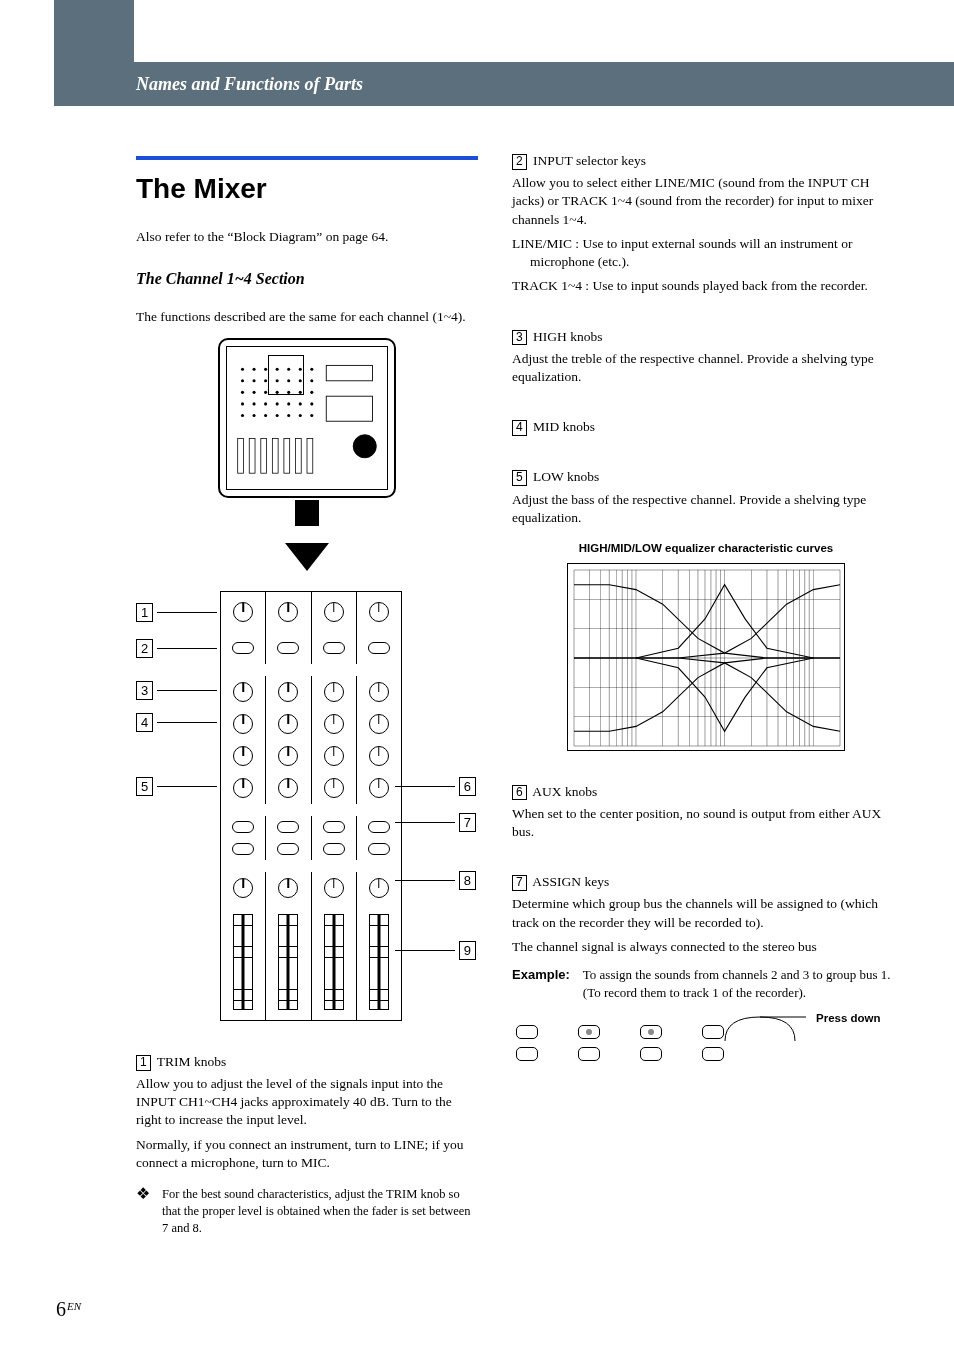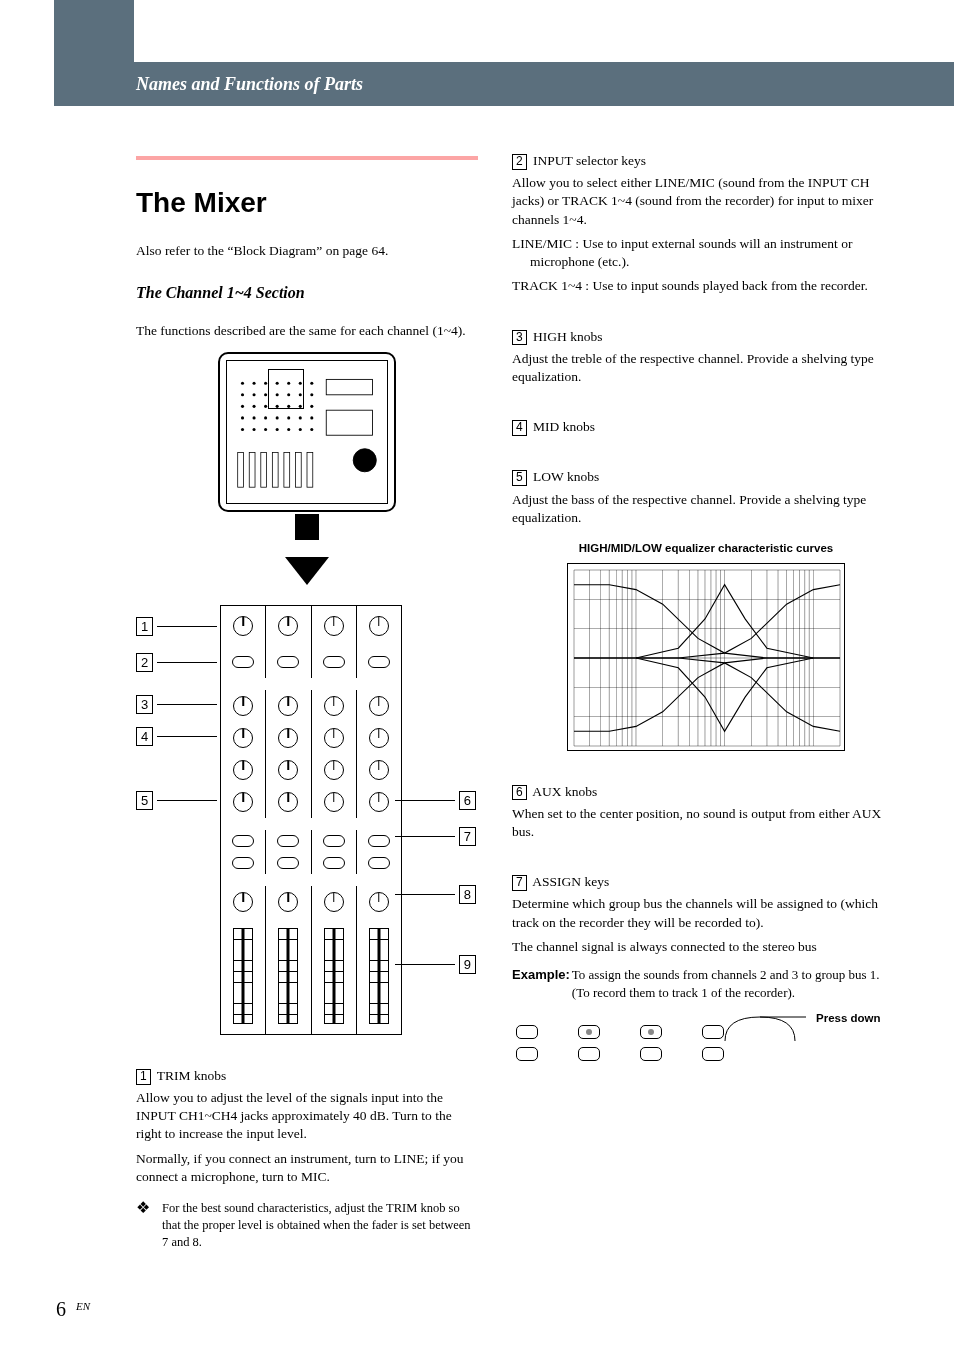--- a/index.html
+++ b/index.html
@@ -48,22 +48,22 @@
   .col {
     flex: 1;
     min-width: 0;
   }
   .col-left { flex: 0 0 342px; }
   .col-right { flex: 1; }
   .main-heading {
     font-family: Arial, Helvetica, sans-serif;
     font-size: 28px;
     font-weight: bold;
-    border-top: 4px solid #fca5a5;
-    padding-top: 24px;
+    border-top: 4px solid #1d4ed8;
+    padding-top: 10px;
     margin-bottom: 20px;
     margin-top: 4px;
   }
   .sub-heading {
     font-family: Georgia, serif;
     font-style: italic;
     font-weight: bold;
     font-size: 16px;
     margin-top: 22px;
     margin-bottom: 18px;
@@ -77,21 +77,21 @@
     line-height: 1.15;
     vertical-align: baseline;
     margin-right: 3px;
     font-family: Arial, sans-serif;
   }
   .item-block { margin-top: 32px; }
   .item-block .title-line { margin-bottom: 4px; }
   .tip-row { display: flex; gap: 8px; margin-top: 14px; font-size: 12.5px; }
   .tip-icon { flex: 0 0 18px; font-size: 16px; line-height: 1; }
   .indent { padding-left: 18px; }
-  .example-row { display:flex; gap:2px; margin-top:10px; font-size:13px;}
+  .example-row { display:flex; gap:13px; margin-top:10px; font-size:13px;}
   .example-label { font-weight: bold; font-family: Arial, sans-serif; }
   .chart-title {
     text-align: center;
     font-family: Arial, sans-serif;
     font-weight: bold;
     font-size: 11.5px;
     margin-top: 14px;
     margin-bottom: 6px;
   }
   .eq-chart {
@@ -174,21 +174,21 @@
   .callout.left .line { width: 60px; margin-left:4px;}
   .callout.right .line { width: 60px; margin-right:4px;}
 
   .page-num {
     position: absolute;
     left: 56px;
     bottom: 28px;
     font-family: Georgia, serif;
     font-size: 20px;
   }
-  .page-num sup { font-size: 11px; font-style: italic; vertical-align: 6px; margin-left:10px;}
+  .page-num sup { font-size: 11px; font-style: italic; vertical-align: 6px; margin-left:1px;}
 
   .assign-keys {
     display:flex; gap: 40px; margin-top: 14px; margin-left: 4px; align-items:flex-start;
   }
   .key-col { display:flex; flex-direction:column; gap:8px; align-items:center;}
   .ak {
     width:22px; height:14px; border:1.3px solid #000; border-radius:5px; position:relative;
   }
   .ak.pressed::after{
     content:''; position:absolute; left:50%; top:50%; width:6px; height:6px; border-radius:50%; background:#888; transform:translate(-50%,-50%);

